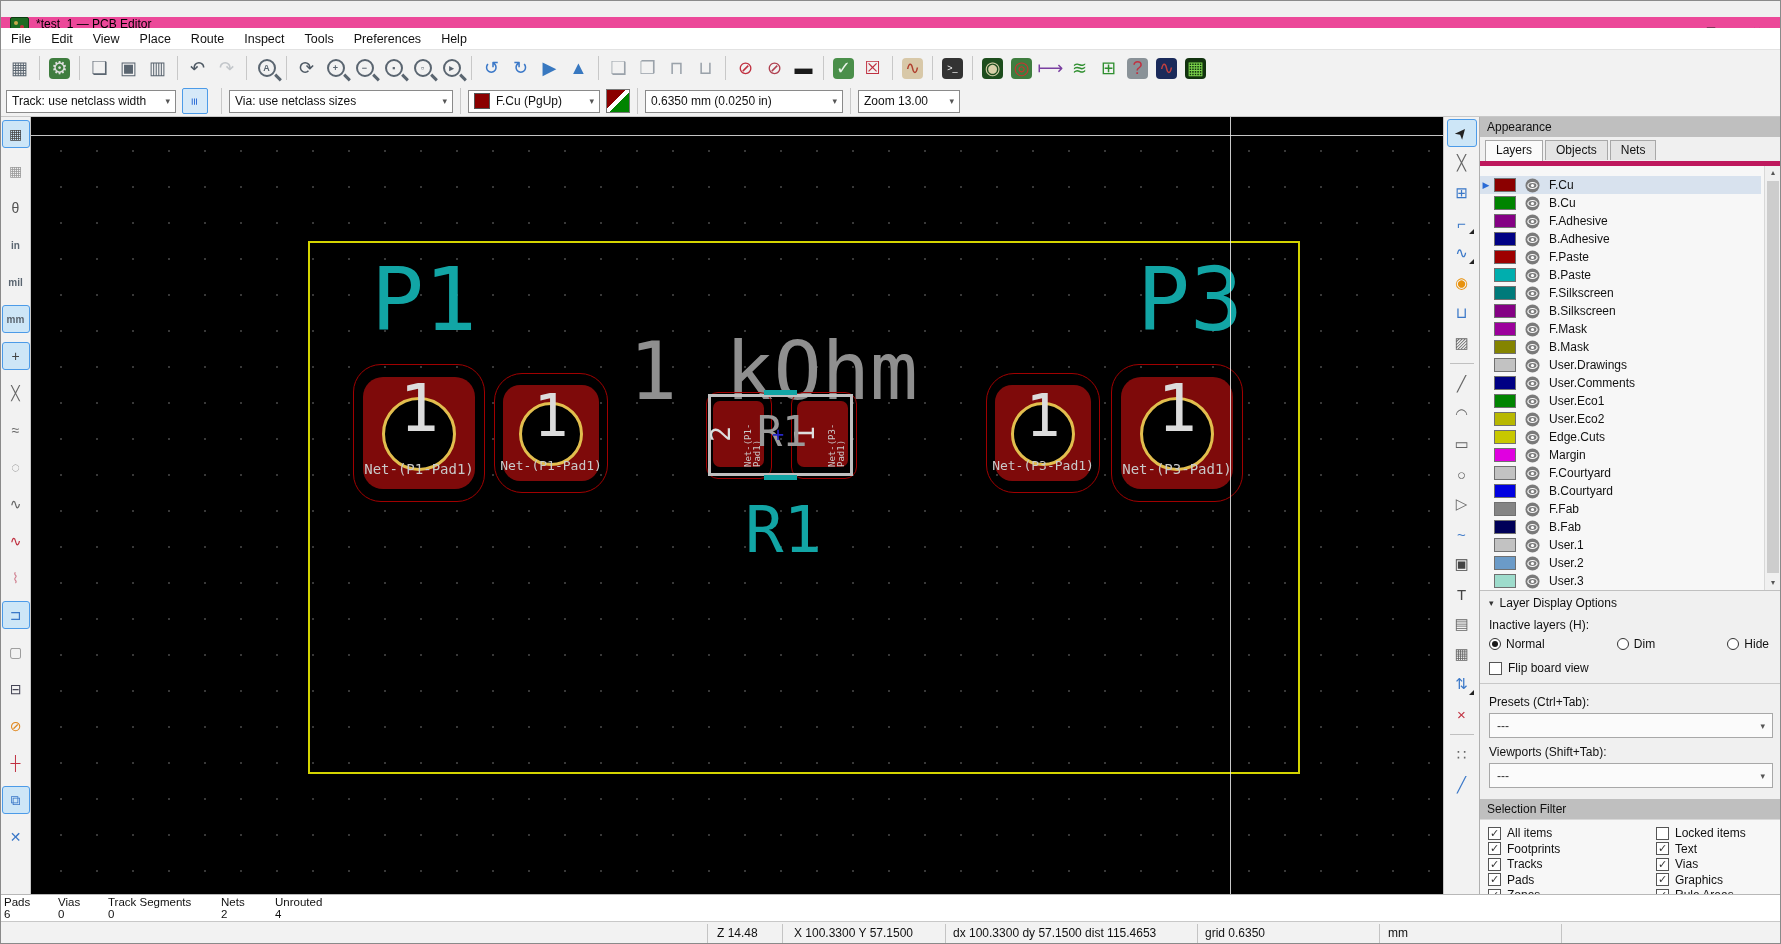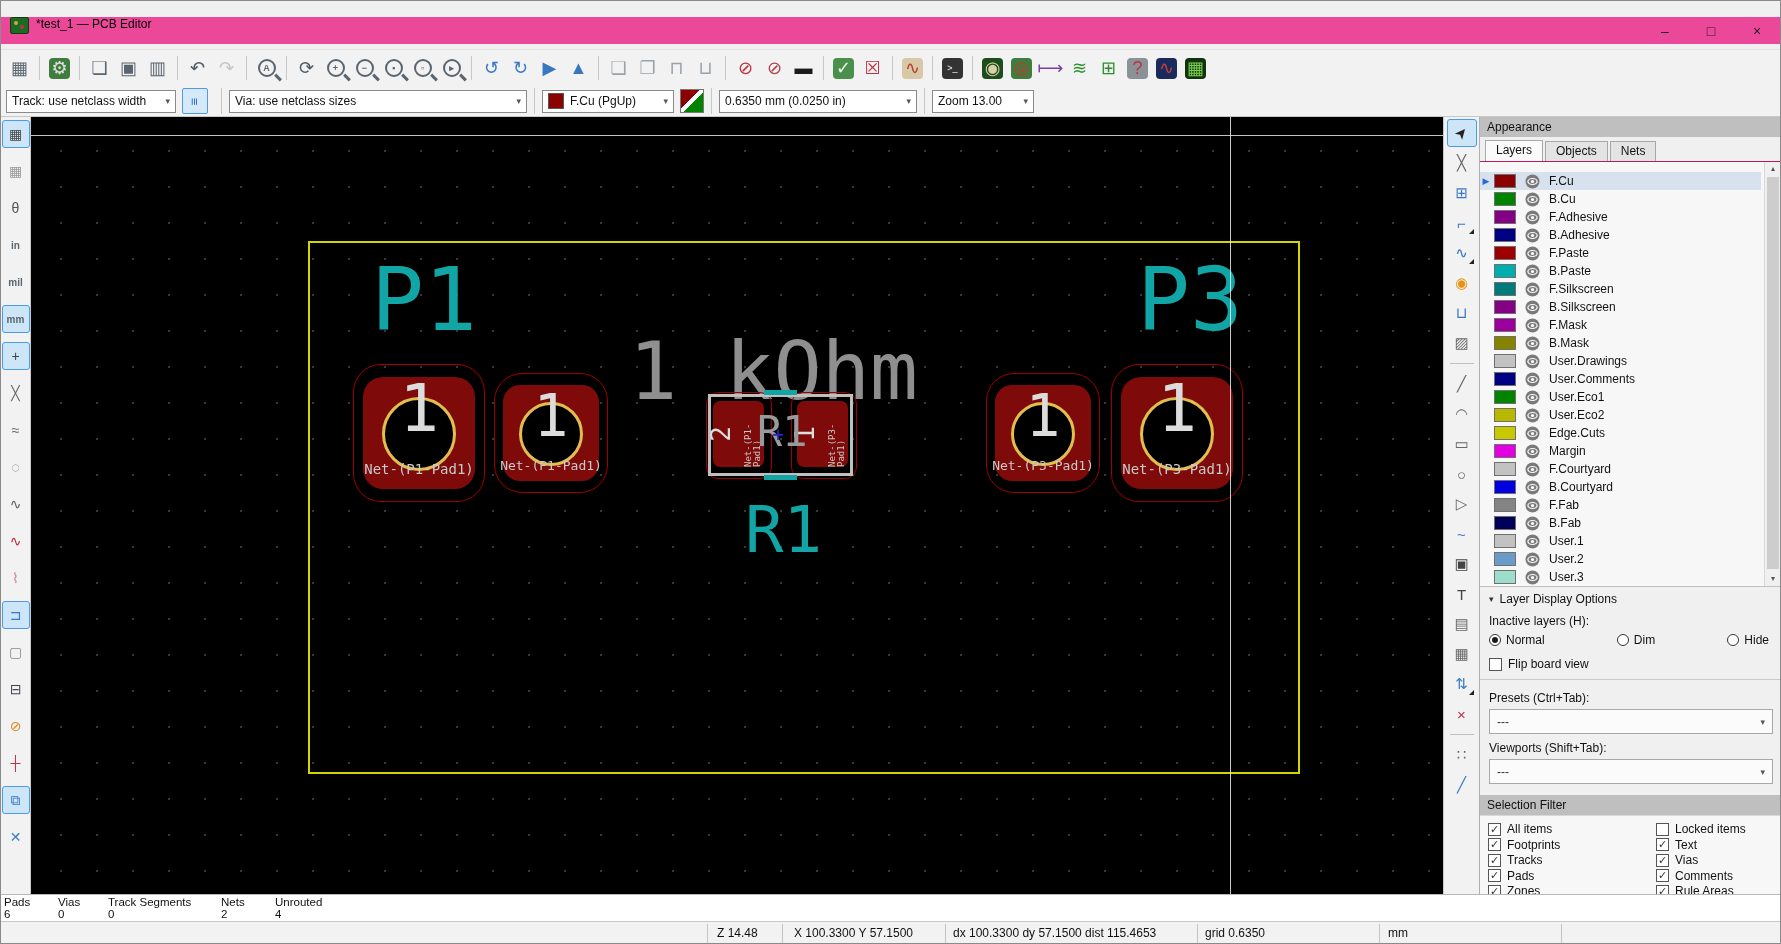--- a/index.html
+++ b/index.html
@@ -78,21 +78,21 @@
 .r1anchor{position:absolute;left:66px;top:31px;color:#2525C8;font-family:"DejaVu Sans Mono",monospace;font-size:20px}
 
 .righttb{position:absolute;left:1442px;top:116px;width:36px;height:777px;background:#F2F2F2;display:flex;flex-direction:column;align-items:center;padding-top:2px;box-sizing:border-box;border-left:1px solid #C8C8C8}
 .rticon{width:28px;height:26px;min-height:26px;margin-bottom:2px;display:flex;align-items:center;justify-content:center;font-size:15px;border-radius:3px;border:1px solid transparent;position:relative;color:#555}
 .rticon.active{background:#CDE6F7;border-color:#4C9BE8}
 .rticon.corner::after{content:"";position:absolute;right:2px;bottom:2px;border-left:5px solid transparent;border-bottom:5px solid #222}
 .rtsep{width:24px;height:1px;background:#C0C0C0;margin:4px 0 6px}
 
 .appearance{position:absolute;left:1478px;top:116px;width:303px;height:777px;background:#F0F0F0;border-left:1px solid #B0B0B0;box-sizing:border-box;font-size:12px;color:#111}
 .ap-header{height:18px;background:#BFBFBF;padding:1px 7px;display:flex;align-items:center;font-size:12px}
-.ap-tabs{display:flex;height:21px;margin-top:3px;padding-left:5px;border-bottom:1px solid #be185d;align-items:center}
+.ap-tabs{display:flex;height:21px;margin-top:3px;padding-left:5px;border-bottom:5px solid #be185d;align-items:flex-start}
 .ap-tab{padding:2px 10px 3px;background:#E4E4E4;border:1px solid #A8A8A8;border-bottom:none;margin-right:2px;font-size:12px}
 .ap-tab.sel{background:#FAFAFA;padding-bottom:4px}
 .ap-list{position:relative;height:424px;background:#F7F7F7;overflow:hidden;border-bottom:1px solid #C0C0C0}
 .lrow{position:absolute;left:0;width:281px;height:18px;display:flex;align-items:center}
 .lrow.sel{background:#D8E2EE}
 .lsel{width:12px;text-align:center;color:#2a6bd6;font-size:9px}
 .lsw{width:20px;height:12px;border:1px solid #707070;margin-left:2px}
 .leye{margin-left:9px;display:flex}
 .lname{margin-left:9px}
 .ap-scroll{position:absolute;right:0;top:0;width:17px;height:424px;background:#F0F0F0;border-left:1px solid #D8D8D8}
@@ -130,20 +130,31 @@
   <div class="titlebar">
     <span class="appicon"></span>
     <span class="title">*test_1 — PCB Editor</span>
     <div class="winbtns">
       <span>–</span>
       <span>□</span>
       <span>×</span>
     </div>
   </div>
 
+  <div class="menubar" id="menubar">
+      <span class="mitem">File</span>
+      <span class="mitem">Edit</span>
+      <span class="mitem">View</span>
+      <span class="mitem">Place</span>
+      <span class="mitem">Route</span>
+      <span class="mitem">Inspect</span>
+      <span class="mitem">Tools</span>
+      <span class="mitem">Preferences</span>
+      <span class="mitem">Help</span>
+    </div>
 
   <div class="toolbar1" id="toolbar1">
       <div class="ticon">
         <span class="g" style="color: rgb(90, 101, 112);">▦</span>
       </div>
       <div class="tsep"></div>
       <div class="ticon">
         <div class="bgbox" style="background: rgb(63, 125, 63);"></div>
         <span class="g" style="color: rgb(224, 224, 224);">⚙</span>
       </div>
@@ -275,21 +286,21 @@
 
   <div class="toolbar2">
     <div class="dd" style="width:170px">
       <span class="ddtext">Track: use netclass width</span>
       <span class="ddarr">▾</span>
     </div>
     <div class="tbtn">
         <span>≡</span>
       </div>
     <div class="t2sep"></div>
-    <div class="dd" style="width:298px">
+    <div class="dd" style="width:224px">
       <span class="ddtext">Via: use netclass sizes</span>
       <span class="ddarr">▾</span>
     </div>
     <div class="t2sep"></div>
     <div class="dd" style="width:132px">
       <span class="ddswatch" id="layerswatch" style="background: rgb(139, 0, 0);"></span>
       <span class="ddtext">F.Cu (PgUp)</span>
       <span class="ddarr">▾</span>
     </div>
     <div class="lpair"></div>
@@ -859,21 +870,21 @@
         <label class="fitem" style="left: 176px; top: 21.5px;">
           <span class="cbx">✓</span>
           <span>Text</span>
         </label>
         <label class="fitem" style="left: 176px; top: 37px;">
           <span class="cbx">✓</span>
           <span>Vias</span>
         </label>
         <label class="fitem" style="left: 176px; top: 52.5px;">
           <span class="cbx">✓</span>
-          <span>Comments</span>
+          <span>Graphics</span>
         </label>
         <label class="fitem" style="left: 176px; top: 68px;">
           <span class="cbx">✓</span>
           <span>Rule Areas</span>
         </label>
         <label class="fitem" style="left: 176px; top: 83.5px;">
           <span class="cbx">✓</span>
           <span>Other items</span>
         </label>
       </div>

